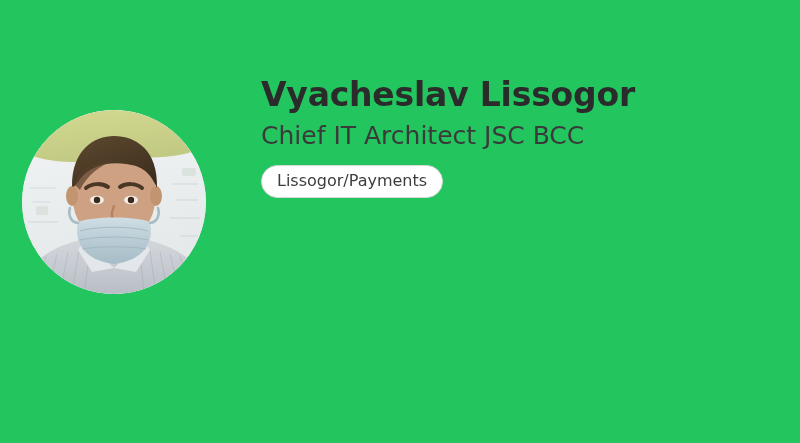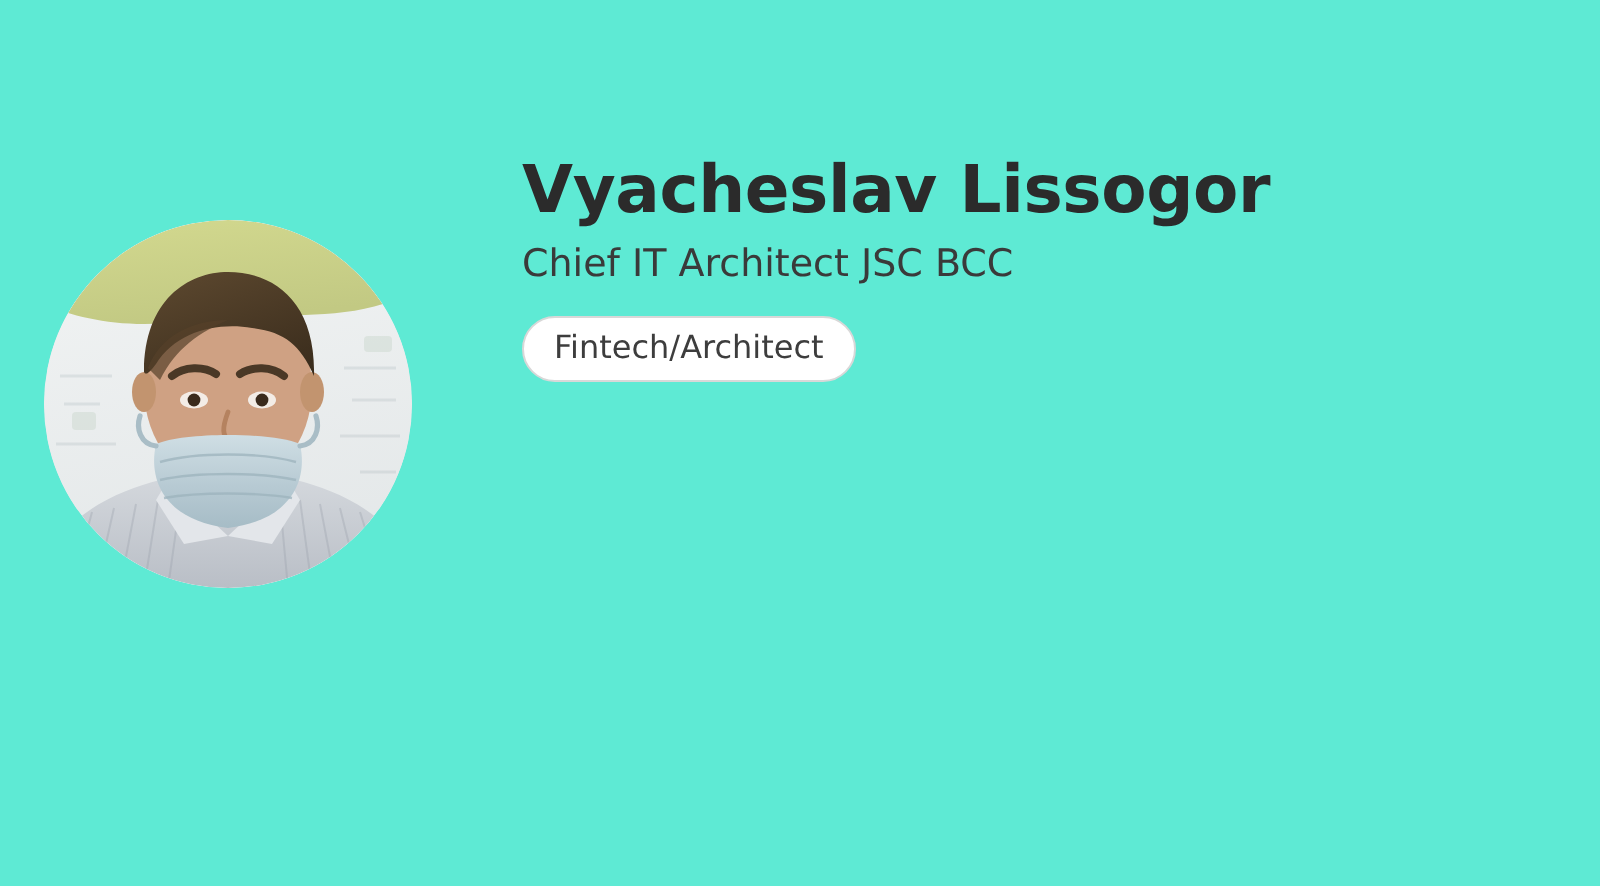--- a/index.html
+++ b/index.html
@@ -12,21 +12,21 @@
     height: 443px;
     background: #ffffff;
     font-family: "DejaVu Sans", "Liberation Sans", sans-serif;
     overflow: hidden;
   }
 
   .profile-card {
     position: relative;
     width: 800px;
     height: 443px;
-    background: #5eead4;
+    background: #22c55e;
   }
 
   
   .avatar {
     position: absolute;
     left: 22px;
     top: 110px;
     width: 184px;
     height: 184px;
     border-radius: 50%;
@@ -52,21 +52,21 @@
     font-size: 33px;
     font-weight: bold;
     line-height: 1.18;
     letter-spacing: -0.2px;
     color: #2b2b2b;
     white-space: nowrap;
   }
 
   .speaker-title {
     margin: 5px 0 0 0;
-    font-size: 19px;
+    font-size: 25px;
     font-weight: normal;
     line-height: 1.3;
     color: #3a3a3a;
     white-space: nowrap;
   }
 
   .tag-row {
     margin-top: 13px;
     display: flex;
     flex-wrap: wrap;
@@ -197,18 +197,18 @@
       </g>
     </svg>
   </div>
 
   <div class="info">
     <h1 class="speaker-name">Vyacheslav Lissogor</h1>
 
     <div class="speaker-title">Chief IT Architect JSC BCC</div>
 
     <div class="tag-row">
-      <span class="tag-pill">Fintech/Architect</span>
+      <span class="tag-pill">Lissogor/Payments</span>
     </div>
 
   </div>
 
 </div>
 
 </body></html>

